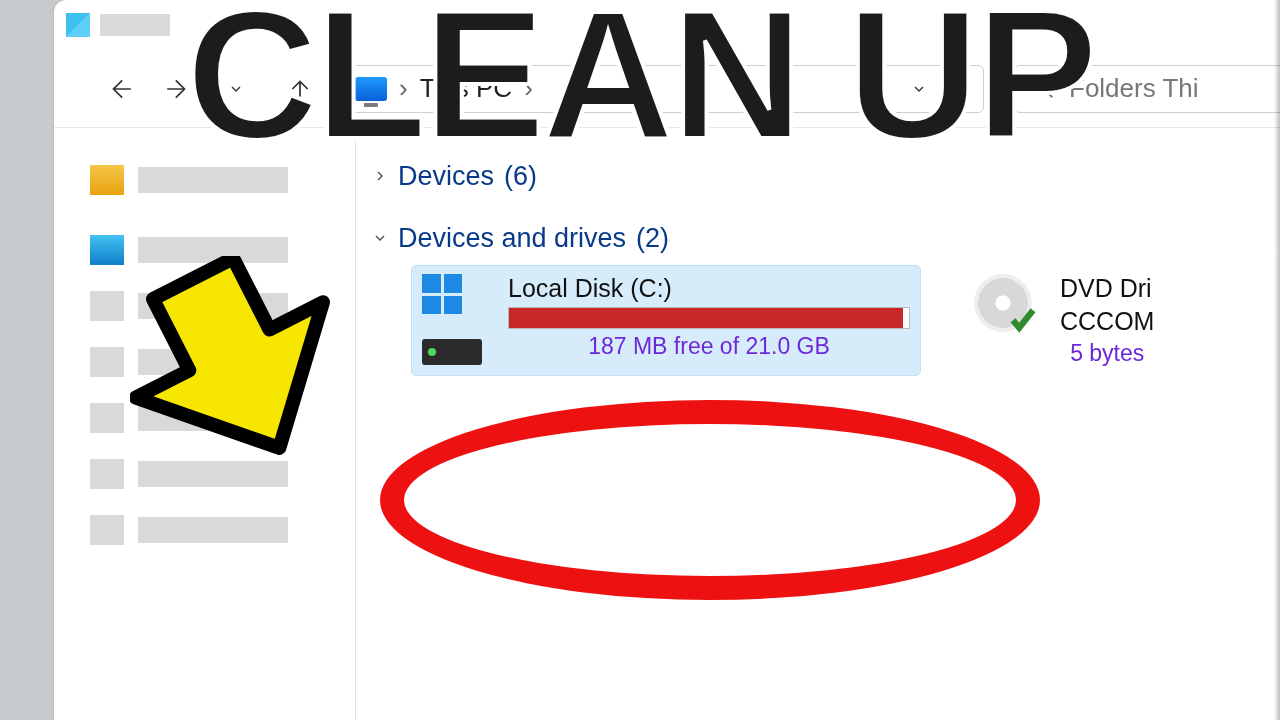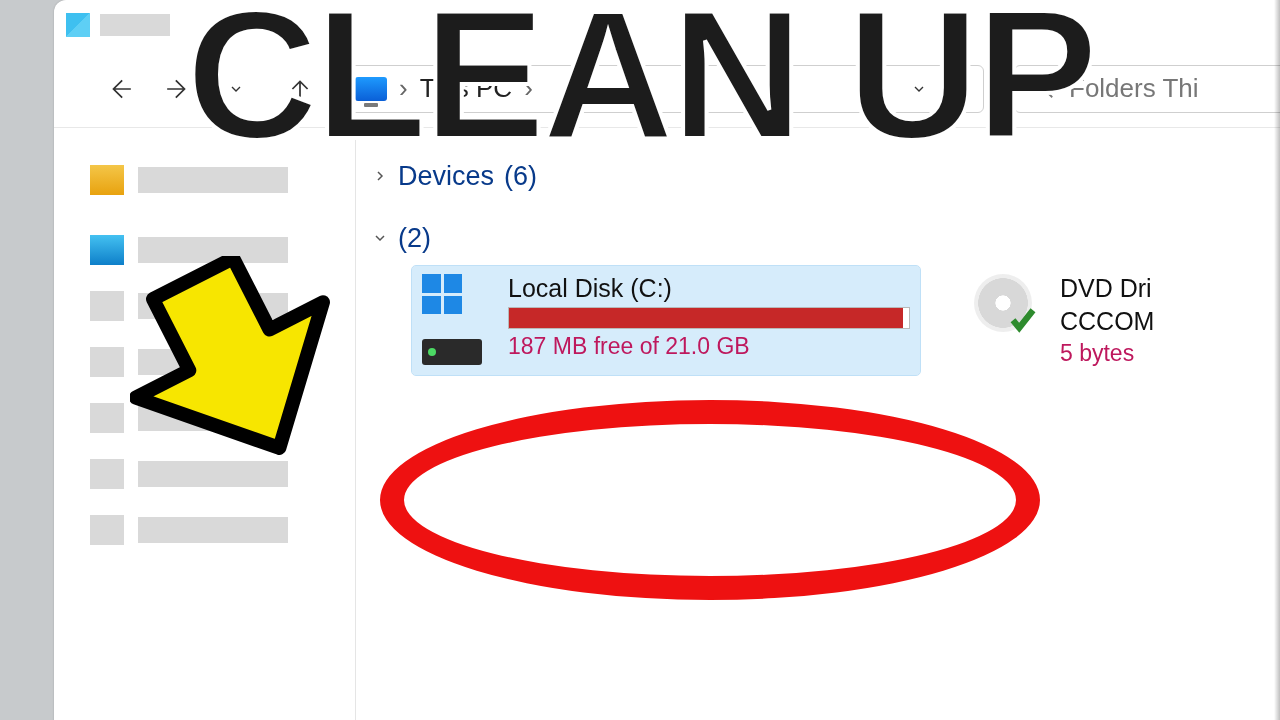--- a/index.html
+++ b/index.html
@@ -149,21 +149,21 @@
   .capacity-bar {
     width: 100%; height: 22px;
     border:1px solid #b9b9b9; background:#fff;
     position:relative;
   }
   .capacity-fill{
     position:absolute; left:0; top:0; bottom:0;
     background:#c62828;
     width: calc(100% - 6px);
   }
-  .drive-free { font-size:23px; color:#be185d; }
+  .drive-free { font-size:23px; color:#6d28d9;text-align:center; }
 
   .drive2 .drive-icon { width:72px; }
   .disc-icon {
     width:58px; height:58px; border-radius:50%;
     background: radial-gradient(circle at 50% 50%, #fff 0 18%, #d8d8d8 19% 60%, #eee 61% 100%);
     position:relative;
   }
   .check {
     position:absolute; right:-6px; bottom:-2px;
     width:30px; height:30px;
@@ -302,20 +302,21 @@
         <span>Devices</span>
         <span>(6)</span>
       </div>
 
       <div style="height:18px"></div>
 
       <div class="group-header">
         <svg viewBox="0 0 24 24">
             <path d="M6 9l6 6 6-6"></path>
           </svg>
+        <span>Devices and drives</span>
         <span>(2)</span>
       </div>
 
       <div class="drives-row">
 
         <div class="drive selected">
           <div class="drive-icon">
             <div class="win-logo">
                 <span></span>
                 <span></span>

